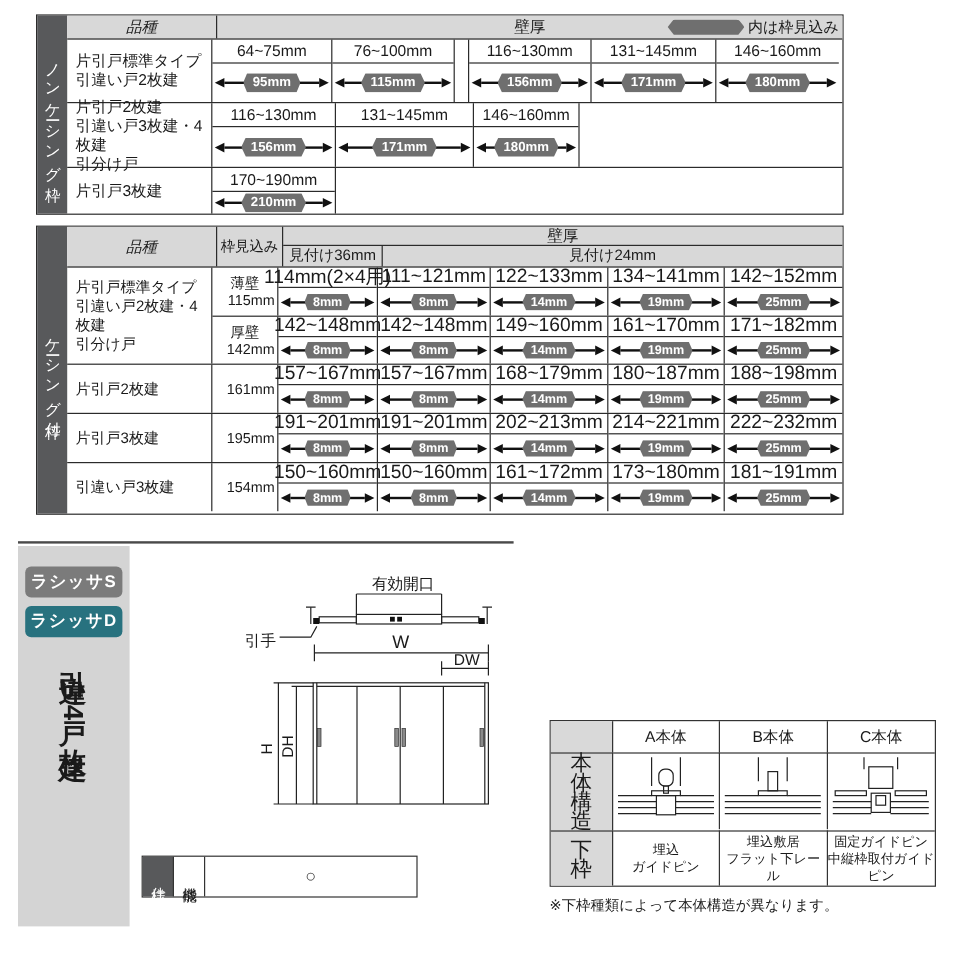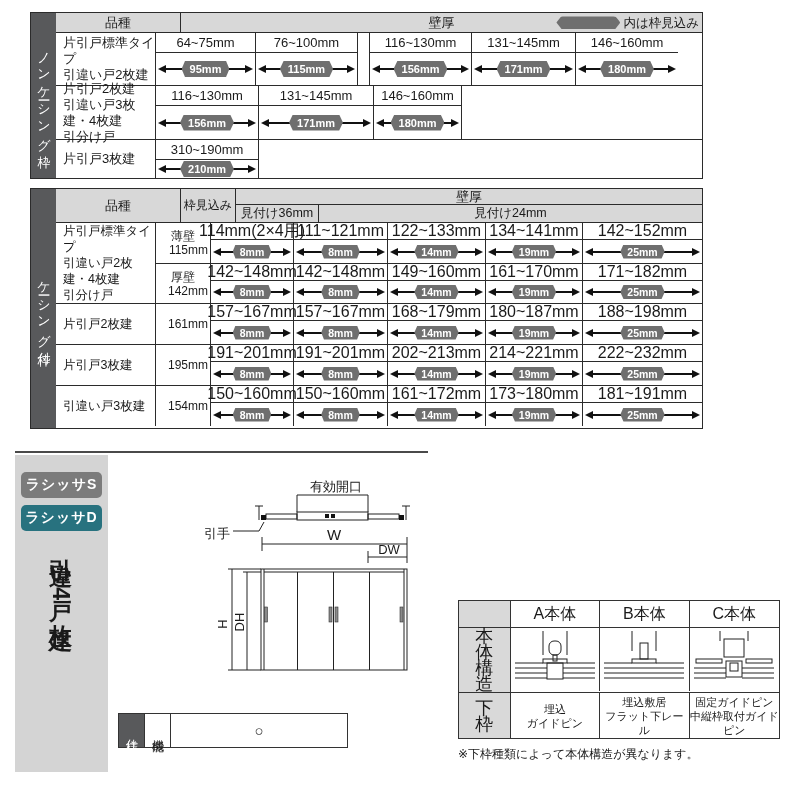--- a/index.html
+++ b/index.html
@@ -10,37 +10,37 @@
   
   .dimtable{position:absolute;left:30px;display:flex;border:1px solid #2b2b2b;background:#fff;}
   #nc{top:12px;width:673px;height:167px;}
   #cs{top:188px;width:673px;height:241px;}
   .strip{width:25px;background:#58595b;color:#fff;display:flex;align-items:center;justify-content:center;}
   .strip span{writing-mode:vertical-rl;font-size:13px;letter-spacing:2px;}
   .tmain{flex:1;display:flex;flex-direction:column;min-width:0;}
   .thead{display:flex;background:#d8d8d8;border-bottom:1px solid #2b2b2b;}
   #nc .thead{height:20px;}
   #cs .thead{height:34px;}
-  .th-product{width:125px;border-right:1px solid #2b2b2b;display:flex;align-items:center;justify-content:center;font-size:13px;}
+  .th-product{width:125px;border-right:1px solid #2b2b2b;display:flex;align-items:center;justify-content:center;font-size:13px;font-style:italic;}
   .th-depth{width:55px;border-right:1px solid #2b2b2b;display:flex;align-items:center;justify-content:center;font-size:12px;}
   .th-wall{flex:1;position:relative;}
   .wall-label{position:absolute;left:50%;top:50%;transform:translate(-50%,-50%);font-size:13px;}
   .legendbox{position:absolute;right:3px;top:50%;transform:translateY(-50%);display:flex;align-items:center;font-size:12.5px;white-space:nowrap;}
   .hpill{width:64px;height:13px;background:#6f6f6f;border-radius:7px;
          clip-path:polygon(8% 0,92% 0,100% 50%,92% 100%,8% 100%,0 50%);margin-right:3px;flex:none;}
   .hpill.small{width:46px;height:11px;}
   .th-vals{flex:1;display:flex;flex-direction:column;min-width:0;}
   .th-wallrow{height:17px;position:relative;border-bottom:1px solid #2b2b2b;}
   .th-subrow{flex:1;display:flex;}
   .th-sub1{width:83px;border-right:1px solid #2b2b2b;display:flex;align-items:center;justify-content:center;font-size:12.5px;}
   .th-sub2{flex:1;display:flex;align-items:center;justify-content:center;font-size:12.5px;}
 
   .row,.crow{display:flex;}
   #nc-body .row:not(:first-child),#cs-body .crow:not(:first-child){border-top:1px solid #2b2b2b;}
-  .prodcell{width:100px;border-right:1px solid #2b2b2b;display:flex;flex-direction:column;justify-content:center;
+  .prodcell{width:121px;border-right:1px solid #2b2b2b;display:flex;flex-direction:column;justify-content:center;
             padding-left:7px;font-size:13px;line-height:16px;}
   .vals{flex:1;display:flex;min-width:0;}
   .sections{flex:1;display:flex;flex-direction:column;min-width:0;}
   .secrow{height:40px;display:flex;}
   .secrow:not(:first-child){border-top:1px solid #2b2b2b;}
   .depthcell{width:55px;border-right:1px solid #2b2b2b;display:flex;flex-direction:column;justify-content:center;
              font-size:12px;line-height:14px;}
   .depthcell div{width:100%;padding:0 2px;}
   .dcell{display:flex;flex-direction:column;border-right:1px solid #2b2b2b;min-width:0;}
   .dcell.norim{border-right:none;}
@@ -78,21 +78,21 @@
   .spec .c3{width:118px;font-size:14px;}
   .spec .c4{flex:1;border-right:none;font-size:15px;color:#333;}
 
   .struct{position:absolute;left:458px;top:600px;width:322px;border:1px solid #333;background:#fff;}
   .strow{display:flex;}
   .strow>div{border-right:1px solid #333;display:flex;align-items:center;justify-content:center;}
   .strow>div:last-child{border-right:none;}
   .strow:not(:first-child)>div{border-top:1px solid #333;}
   .st-corner,.st-label{width:52px;background:#d9d9d9;}
   .st-label span{display:block;width:30px;line-height:16px;text-align:center;font-size:18px;word-break:break-all;}
-  .st-h{width:90px;height:26px;font-size:16px;}
+  .st-h{width:90px;height:26px;font-size:13px;}
   .st-cell{width:90px;height:64px;}
   .st-text{width:90px;height:46px;flex-direction:column;font-size:11px;line-height:14px;text-align:center;}
   .note{position:absolute;left:458px;top:746px;font-size:12px;}
 </style>
 </head>
 <body>
 
 <section class="dimtable" id="nc">
   <div class="strip">
     <span>ノンケーシング枠</span>
@@ -207,21 +207,21 @@
             </div>
             <div class="dfill"></div>
           </div>
         </div>
         <div class="row" style="height: 39px;">
           <div class="prodcell">
             <div>片引戸3枚建</div>
           </div>
           <div class="vals">
             <div class="dcell" style="width: 103px;">
-              <div class="drange">310~190mm</div>
+              <div class="drange">170~190mm</div>
               <div class="darrow">
                 <span class="tri l"></span>
                 <span class="dline"></span>
                 <span class="dpill">210mm</span>
                 <span class="dline"></span>
                 <span class="tri r"></span>
               </div>
             </div>
             <div class="dfill"></div>
           </div>

